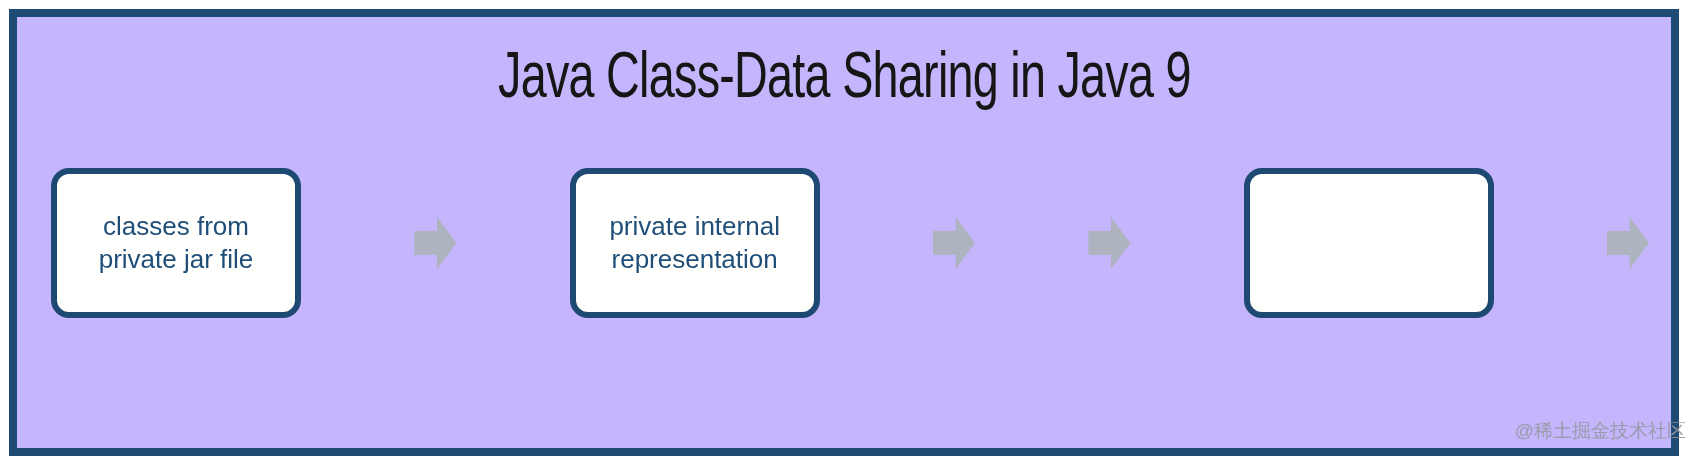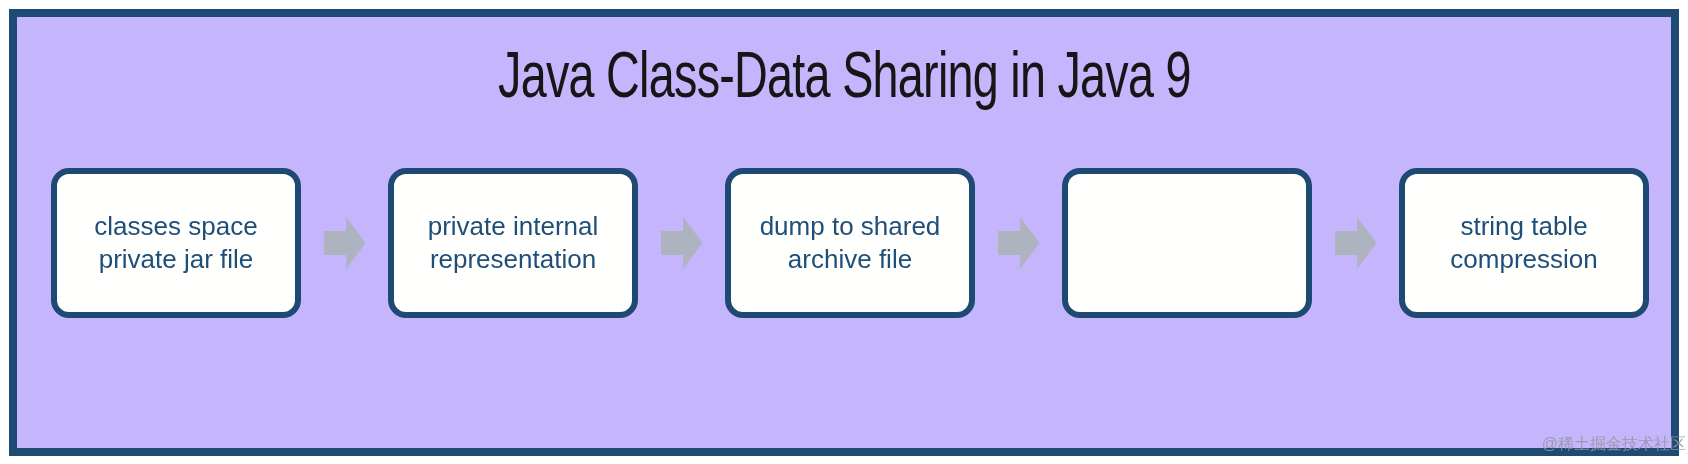--- a/index.html
+++ b/index.html
@@ -53,66 +53,58 @@
   }
   .box-line { display: block; white-space: nowrap; }
   .arrow {
     width: 42px; height: 52px;
     background: #aeb3c0;
     clip-path: polygon(0 27%, 54% 27%, 54% 0, 100% 50%, 54% 100%, 54% 73%, 0 73%);
     flex: 0 0 auto;
   }
   .watermark {
     position: absolute;
-    right: 2px; bottom: 9px;
-    font-size: 16px;
+    right: 2px; bottom: 20px;
+    font-size: 19px;
     color: rgba(148, 151, 158, 0.88);
     z-index: 3;
     white-space: nowrap;
   }
 </style>
 </head>
 <body>
 
 <div class="frame">
 
   <div class="title-wrap">
     <span class="title">Java Class-Data Sharing in Java 9</span>
   </div>
 
   <div class="row">
 
     <div class="box">
-      <span class="box-line">classes space</span>
+      <span class="box-line">classes from</span>
       <span class="box-line">private jar file</span>
     </div>
 
     <div class="arrow"></div>
 
     <div class="box">
       <span class="box-line">private internal</span>
       <span class="box-line">representation</span>
     </div>
 
     <div class="arrow"></div>
 
-    <div class="box">
-      <span class="box-line">dump to shared</span>
-      <span class="box-line">archive file</span>
-    </div>
 
     <div class="arrow"></div>
 
     <div class="box">
     </div>
 
     <div class="arrow"></div>
 
-    <div class="box">
-      <span class="box-line">string table</span>
-      <span class="box-line">compression</span>
-    </div>
 
   </div>
 
 </div>
 
 <div class="watermark">@稀土掘金技术社区</div>
 
 </body></html>

